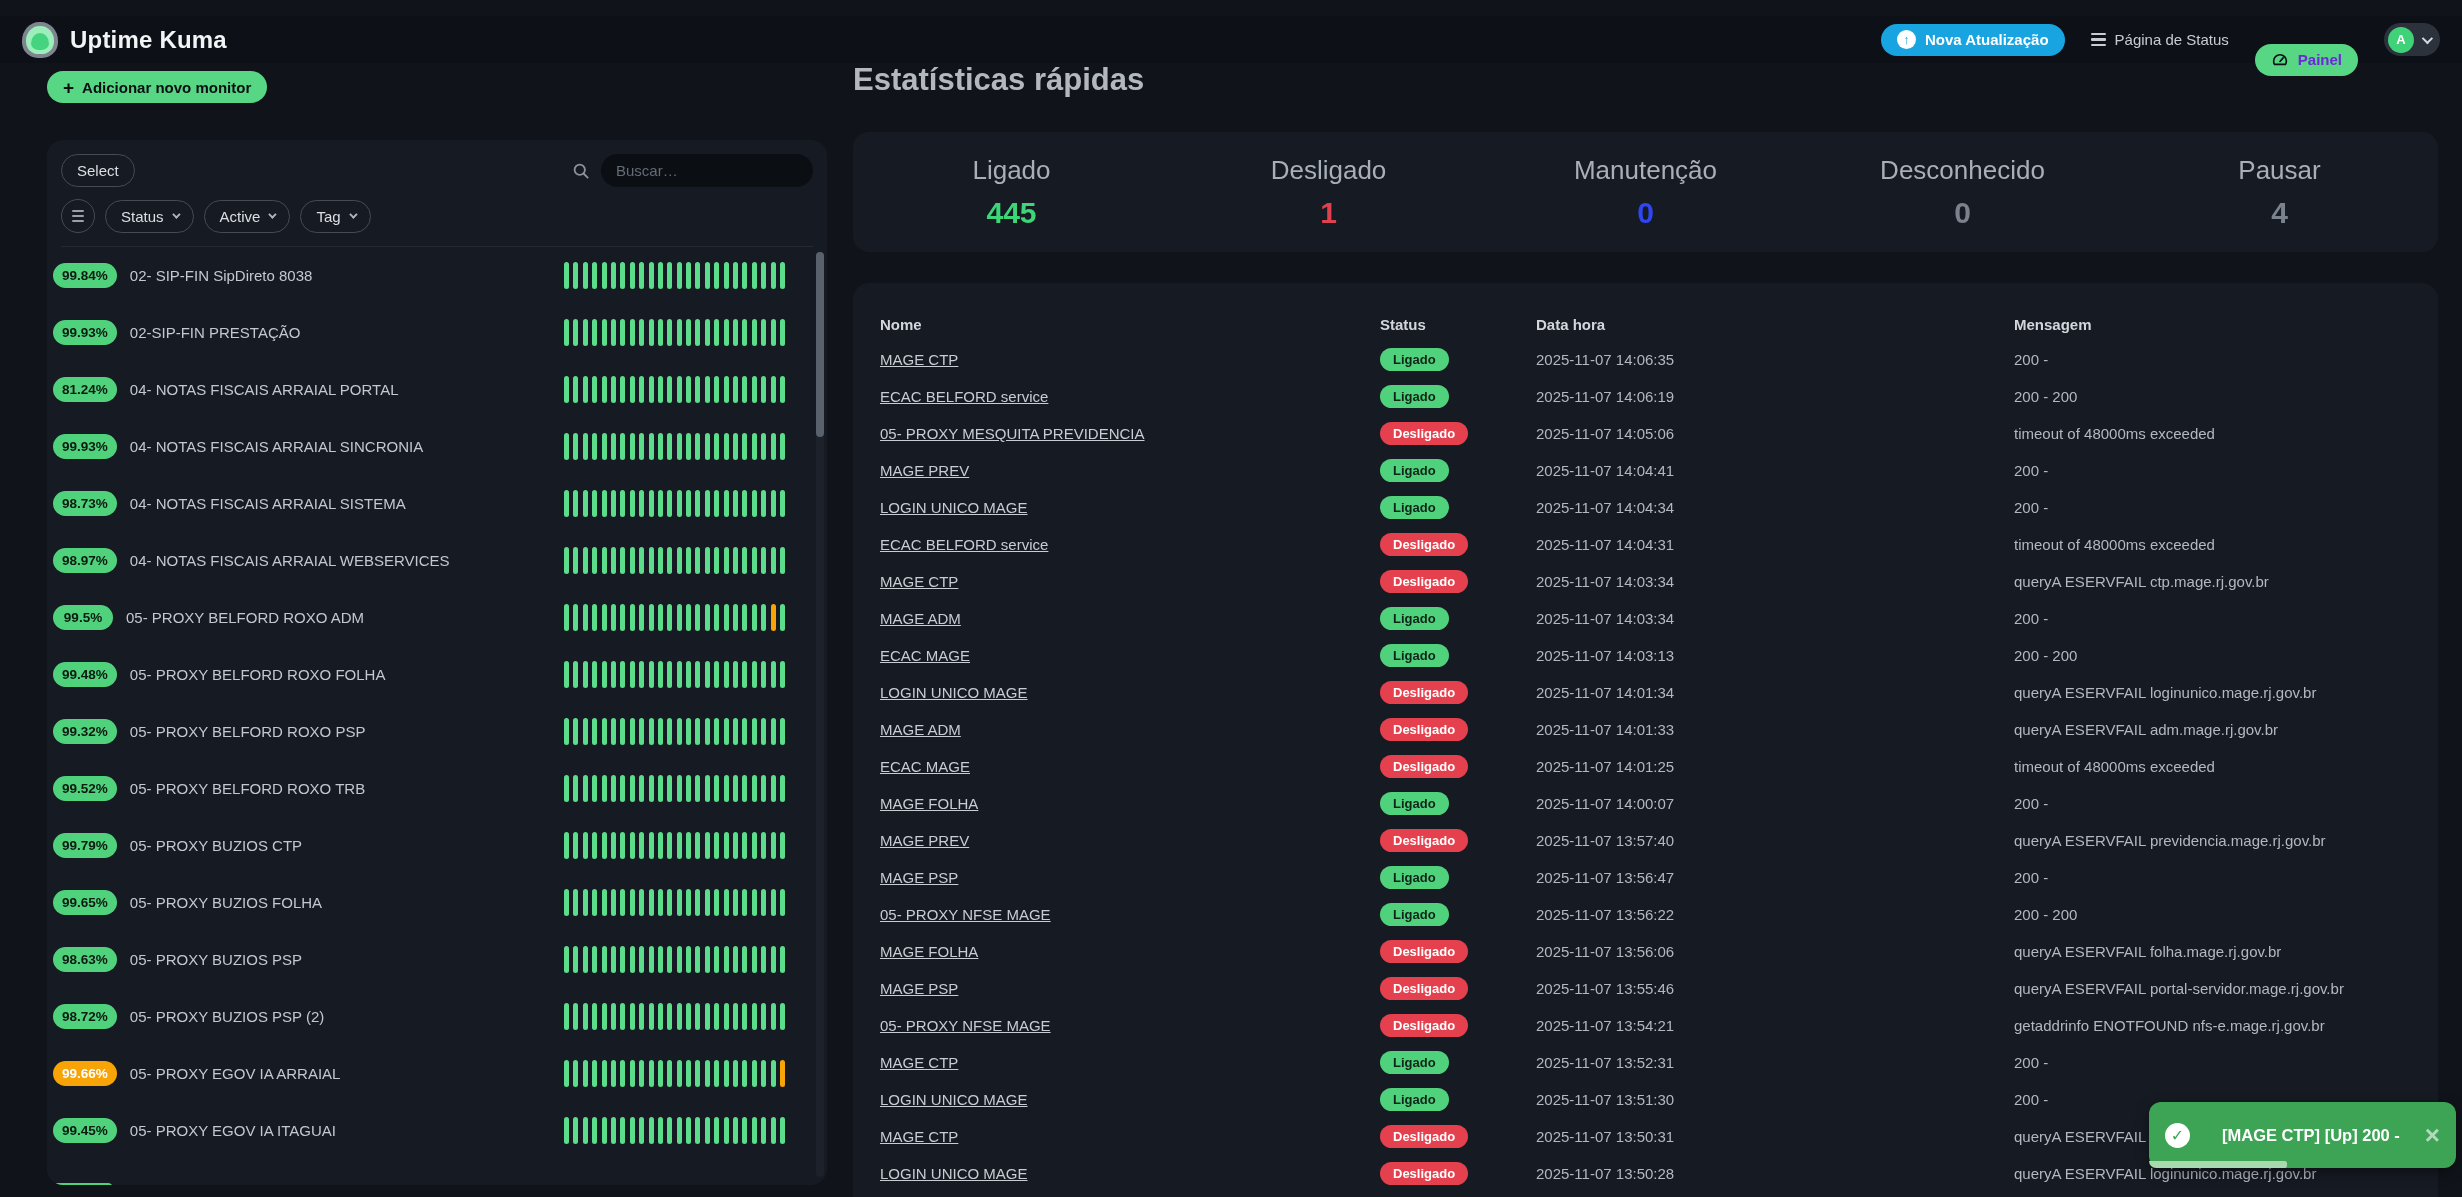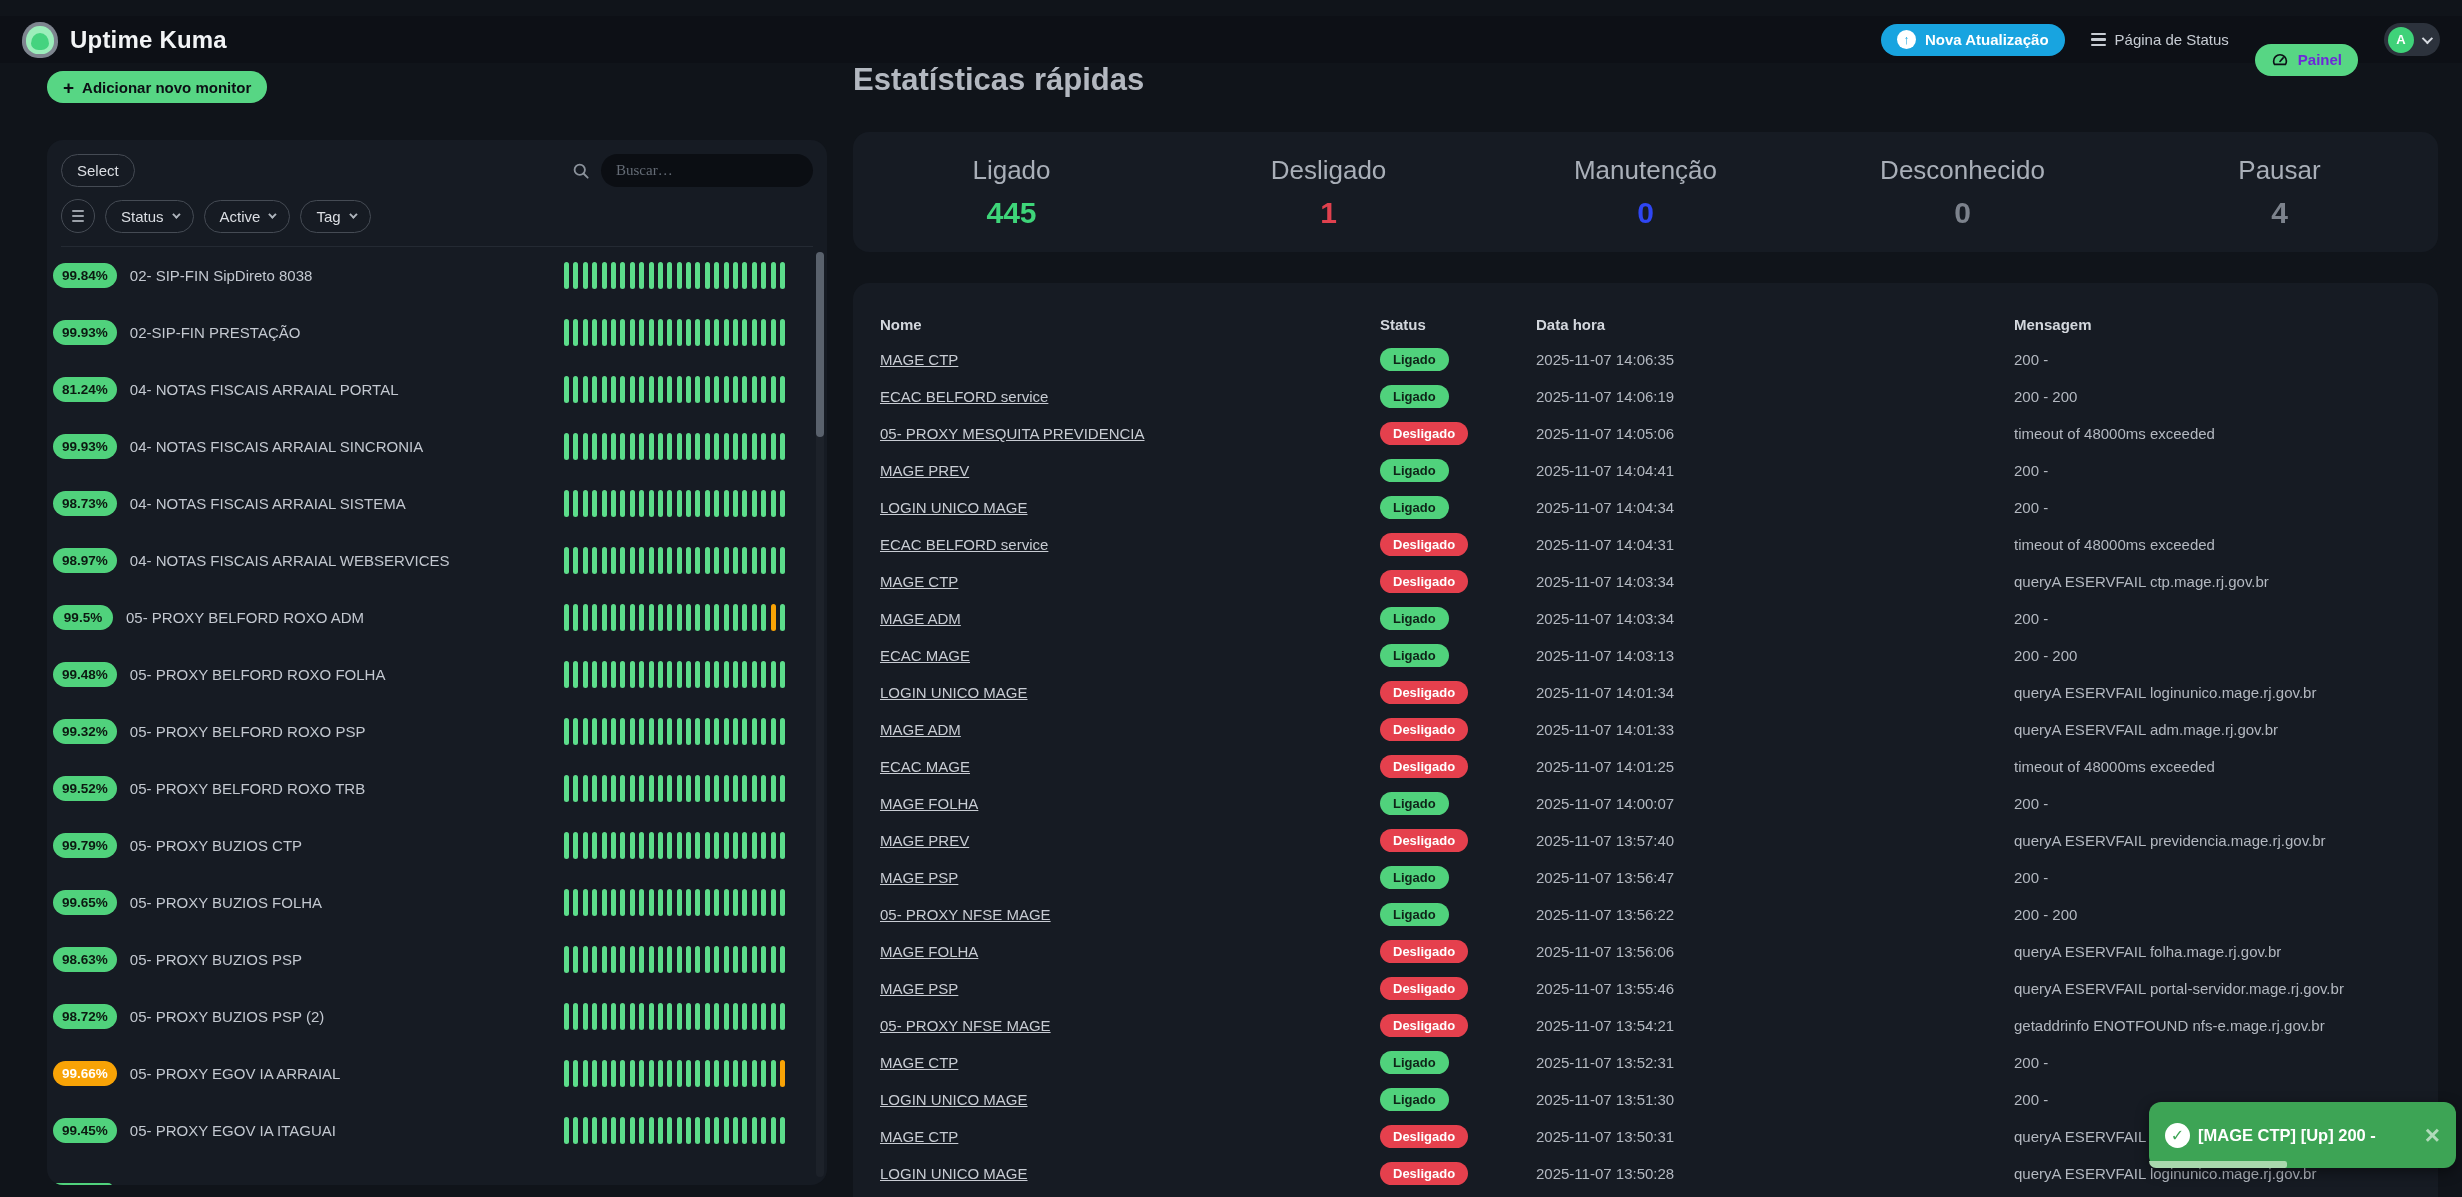--- a/index.html
+++ b/index.html
@@ -43,21 +43,21 @@
 
   .side-card { position:absolute; left:47px; top:140px; width:780px; height:1045px;
     background:#161b23; border-radius:16px; overflow:hidden; }
   .side-controls { padding:14px 14px 0 14px; }
   .ctrl-row1 { display:flex; align-items:center; }
   .btn-outline { height:33px; padding:0 15px; border:1px solid #454b54; border-radius:17px;
     background:transparent; color:#dbdee3; font-size:15px; display:flex; align-items:center;
     gap:8px; cursor:pointer; }
   .search-wrap { margin-left:auto; display:flex; align-items:center; gap:10px; }
   .search-input { width:212px; height:33px; background:#0b0e13; border:none; border-radius:17px;
-    color:#c6cbd3; font-size:15px; padding:0 15px; outline:none;font-family:Liberation Serif, serif; }
+    color:#c6cbd3; font-size:15px; padding:0 15px; outline:none; }
   .search-input::placeholder { color:#646b75; }
   .ctrl-row2 { display:flex; align-items:center; gap:10px; margin-top:12px; }
   .filter-circle { width:34px; height:34px; border:1px solid #454b54; border-radius:50%;
     display:flex; flex-direction:column; align-items:center; justify-content:center; gap:2.5px;
     cursor:pointer; }
   .filter-circle i { display:block; width:12px; height:2.2px; background:#9aa0a8; border-radius:1px; }
   .chev-sm { display:inline-block; width:6px; height:6px; border-right:2px solid #aeb4bc;
     border-bottom:2px solid #aeb4bc; transform:rotate(45deg) translateY(-2px); }
   .side-divider { height:1px; background:#242a33; margin-top:13px; }
 
@@ -101,21 +101,21 @@
   .pill-up { background:#50d27c; color:#0f2418; }
   .pill-down { background:#e5404d; color:#ffffff; }
 
   
   .toast { position:absolute; right:6px; bottom:29px; width:307px; height:66px; background:#3da455;
     border-radius:12px; display:flex; align-items:center; padding:0 16px; z-index:10;
     box-shadow:0 4px 14px rgba(0,0,0,.45); }
   .toast-check { width:25px; height:25px; border-radius:50%; background:#ffffff; color:#3da455;
     font-size:16px; font-weight:800; display:flex; align-items:center; justify-content:center;
     flex:none; }
-  .toast-msg { color:#ffffff; font-size:16.5px; font-weight:700; margin-left:8px; flex:1;
+  .toast-msg { color:#ffffff; font-size:16.5px; font-weight:700; margin-left:32px; flex:1;
     white-space:nowrap; }
   .toast-close { color:rgba(255,255,255,.6); font-size:26px; font-weight:700; cursor:pointer;
     line-height:1; margin-left:8px; }
   .toast-progress { position:absolute; left:0; bottom:0; height:7px; width:45%;
     background:#a9d9ae; border-radius:0 4px 4px 12px; }
 </style>
 </head>
 <body>
 
 <div class="topbar">

